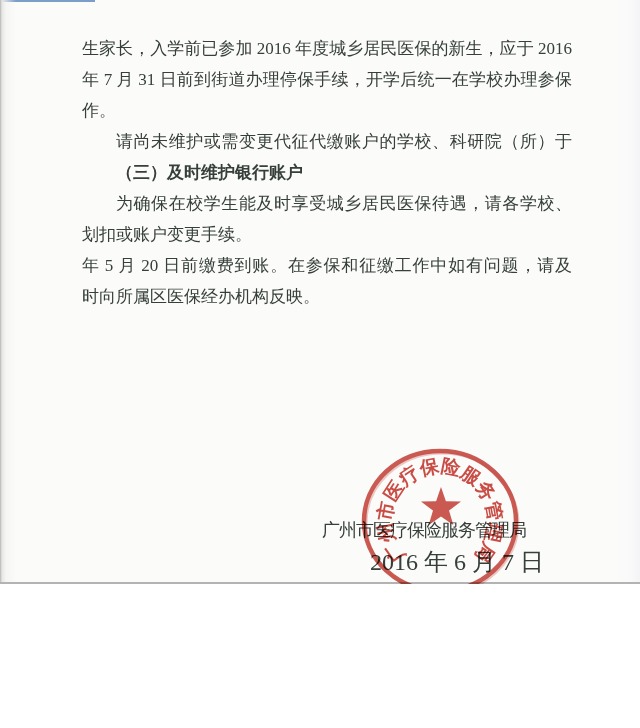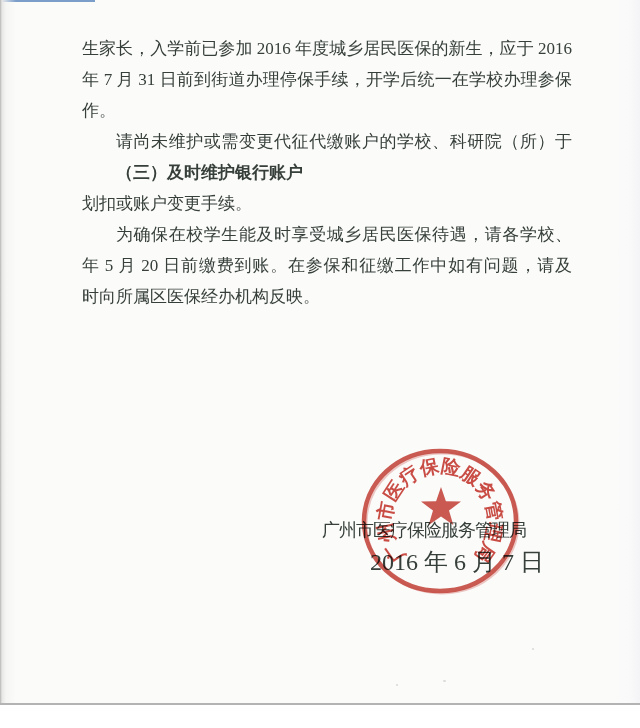--- a/index.html
+++ b/index.html
@@ -1,17 +1,17 @@
 <!DOCTYPE html>
 <html><head>
 <meta charset="utf-8">
 <style>
   html,body { margin:0; padding:0; background:#ffffff; }
   .page {
-    position:relative; width:640px; height:705px;
+    position:relative; width:640px; height:584px;
     background:var(--page-bg,#fbfbfa);
     font-family:"Liberation Serif","DejaVu Serif",serif;
     color:var(--ink,#363f3a);
     overflow:hidden;
   }
   .top-accent { position:absolute; left:1px; top:0; width:94px; height:2px; background:var(--accent,#7b9dc9); }
   .left-shade {
     position:absolute; left:0; top:0; width:16px; height:100%;
     background:linear-gradient(90deg,#b5b5b4 0px,#e7e7e6 2px,rgba(242,242,241,.65) 6px,rgba(250,250,249,0) 16px);
   }
@@ -48,22 +48,22 @@
   <div class="left-shade"></div>
   <div class="right-shade"></div>
   <div class="bottom-edge"></div>
 
   <div class="doc-body">
       <div class="line body fill">生家长，入学前已参加 2016 年度城乡居民医保的新生，应于 2016</div>
       <div class="line body fill">年 7 月 31 日前到街道办理停保手续，开学后统一在学校办理参保</div>
       <div class="line body">作。</div>
       <div class="line body fill indent">请尚未维护或需变更代征代缴账户的学校、科研院（所）于</div>
       <div class="line heading indent">（三）及时维护银行账户</div>
+      <div class="line body fill indent">为确保在校学生能及时享受城乡居民医保待遇，请各学校、</div>
       <div class="line body">划扣或账户变更手续。</div>
-      <div class="line body fill indent">为确保在校学生能及时享受城乡居民医保待遇，请各学校、</div>
       <div class="line body fill">年 5 月 20 日前缴费到账。在参保和征缴工作中如有问题，请及</div>
       <div class="line body">时向所属区医保经办机构反映。</div>
     </div>
 
   <div class="sig-org">广州市医疗保险服务管理局</div>
   <div class="sig-date">2016 年 6 月 7 日</div>
 
   <svg class="seal" viewBox="0 0 166 152" xmlns="http://www.w3.org/2000/svg">
     <ellipse cx="84" cy="77" rx="76" ry="70" fill="none" stroke="#c5352c" stroke-width="3" opacity="0.30"></ellipse>
     <ellipse cx="82" cy="75" rx="76" ry="70" fill="none" stroke="#c23a30" stroke-width="4.5" opacity="0.95"></ellipse>

